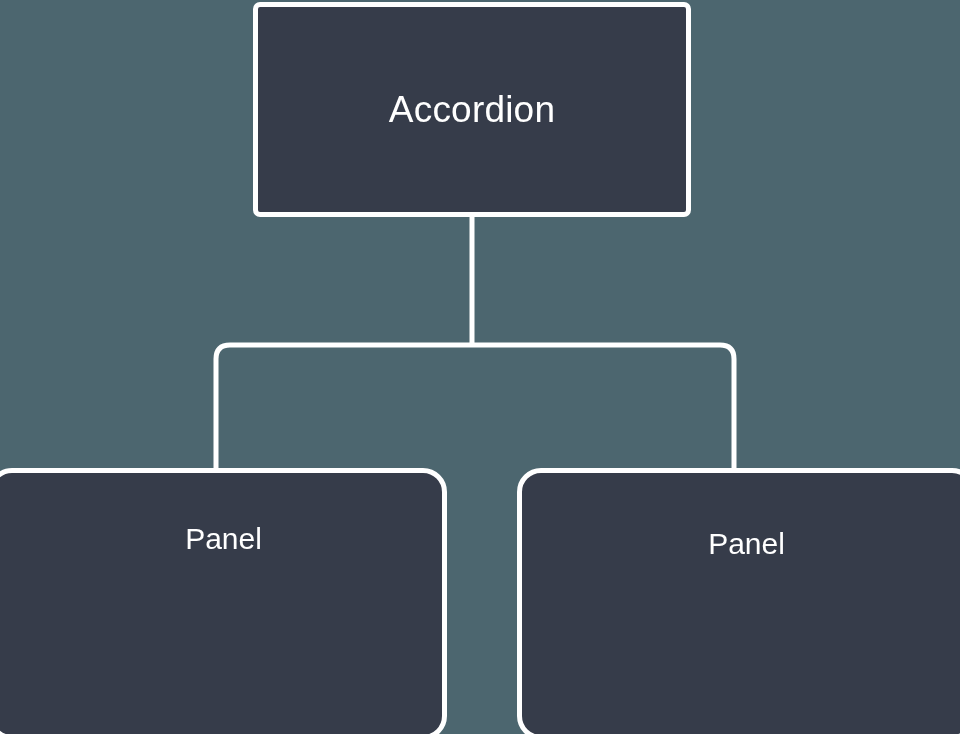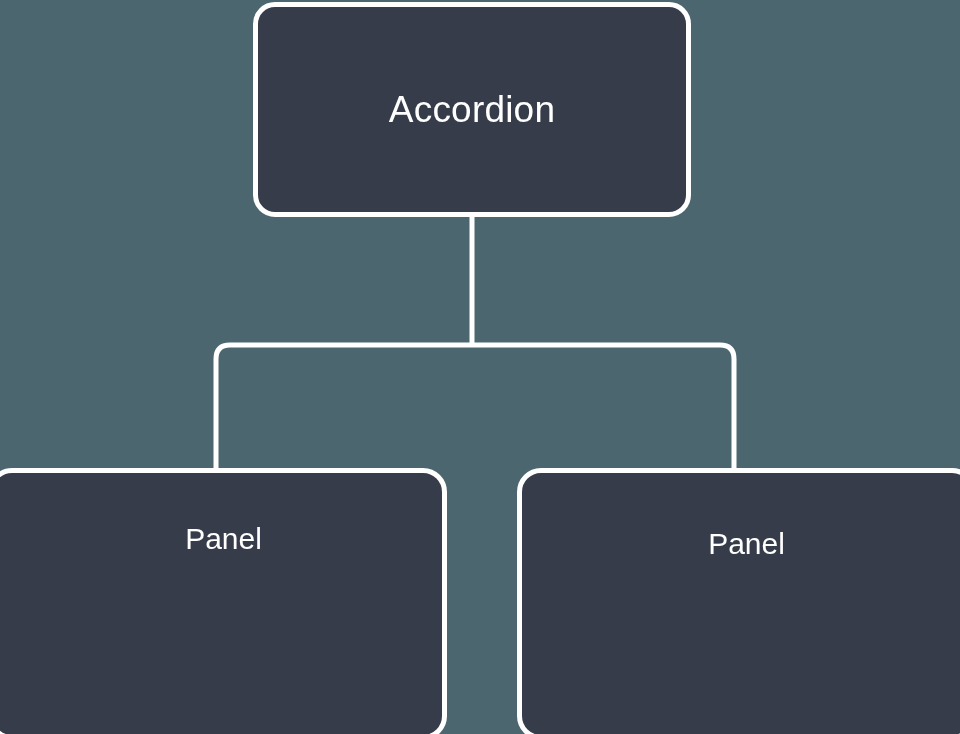--- a/index.html
+++ b/index.html
@@ -49,20 +49,21 @@
   }
 
   .node-root {
     left: 253px;
     top: 2px;
     width: 438px;
     height: 215px;
     display: flex;
     align-items: center;
     justify-content: center;
+    border-radius: 7px;
   }
   .node-root .node-title {
     font-size: 37px;
     color: #ffffff;
     letter-spacing: 0.2px;
     line-height: 1;
   }
 
   .node-child {
     top: 468px;

